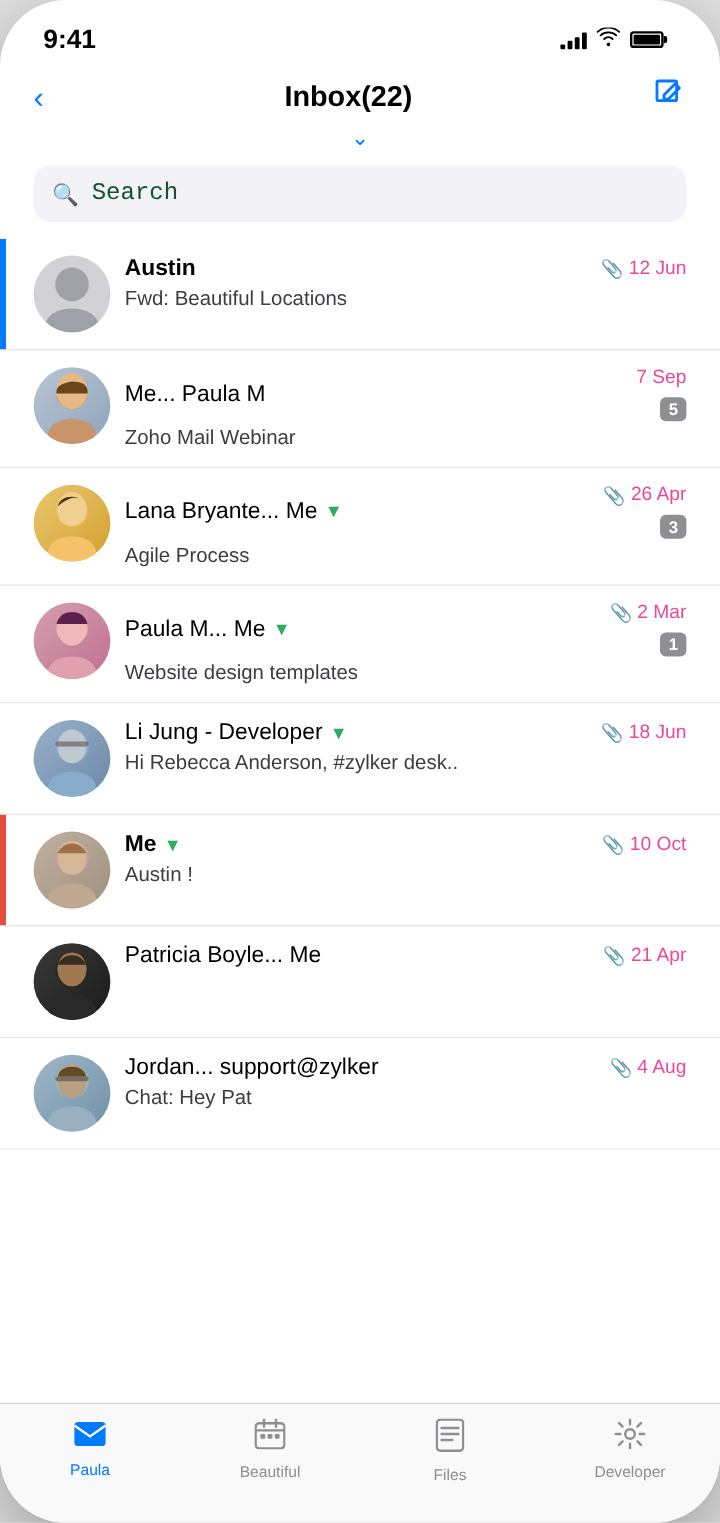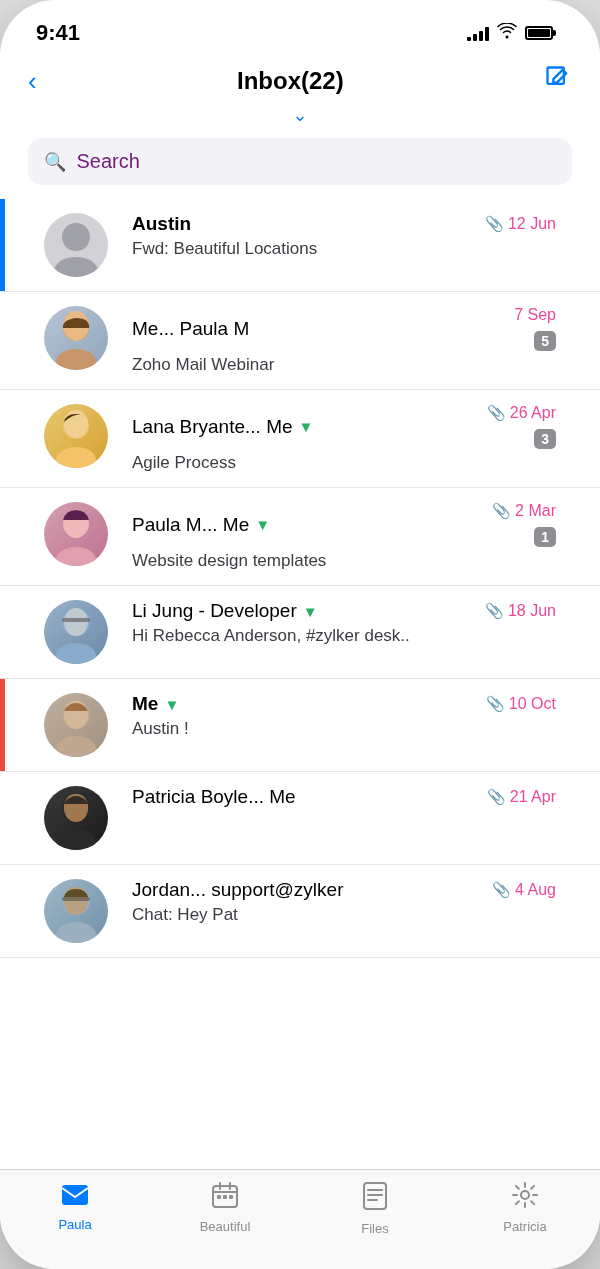--- a/index.html
+++ b/index.html
@@ -154,37 +154,38 @@
       padding: 12px 16px;
       gap: 10px;
     }
 
     .search-icon-el {
       color: #8e8e93;
       font-size: 18px;
     }
 
     .search-placeholder {
-      color: #701a75;
+      color: #14532d;
       font-size: 20px;
+      font-family: Liberation Mono, monospace;
     }
 
     
     .email-list {
       flex: 1;
       overflow: hidden;
     }
 
     .email-item {
       display: flex;
       align-items: flex-start;
-      padding: 14px 44px;
+      padding: 14px 28px;
       border-bottom: 1px solid #e5e5ea;
       position: relative;
-      gap: 24px;
+      gap: 12px;
     }
 
     .email-item.unread::before {
       content: '';
       position: absolute;
       left: 0;
       top: 0;
       bottom: 0;
       width: 5px;
     }
@@ -635,18 +636,18 @@
       <span class="nav-label">Files</span>
     </div>
 
     <div class="nav-item">
       <span class="nav-icon">
         <svg width="26" height="26" viewBox="0 0 26 26" fill="none">
           <circle cx="13" cy="13" r="4" stroke="#8e8e93" stroke-width="2" fill="none"></circle>
           <path d="M13 1 L13 5 M13 21 L13 25 M1 13 L5 13 M21 13 L25 13 M3.9 3.9 L6.8 6.8 M19.2 19.2 L22.1 22.1 M22.1 3.9 L19.2 6.8 M6.8 19.2 L3.9 22.1" stroke="#8e8e93" stroke-width="2" stroke-linecap="round"></path>
         </svg>
       </span>
-      <span class="nav-label">Patricia</span>
+      <span class="nav-label">Developer</span>
     </div>
 
   </div>
 
 </div>
 
 </body></html>

